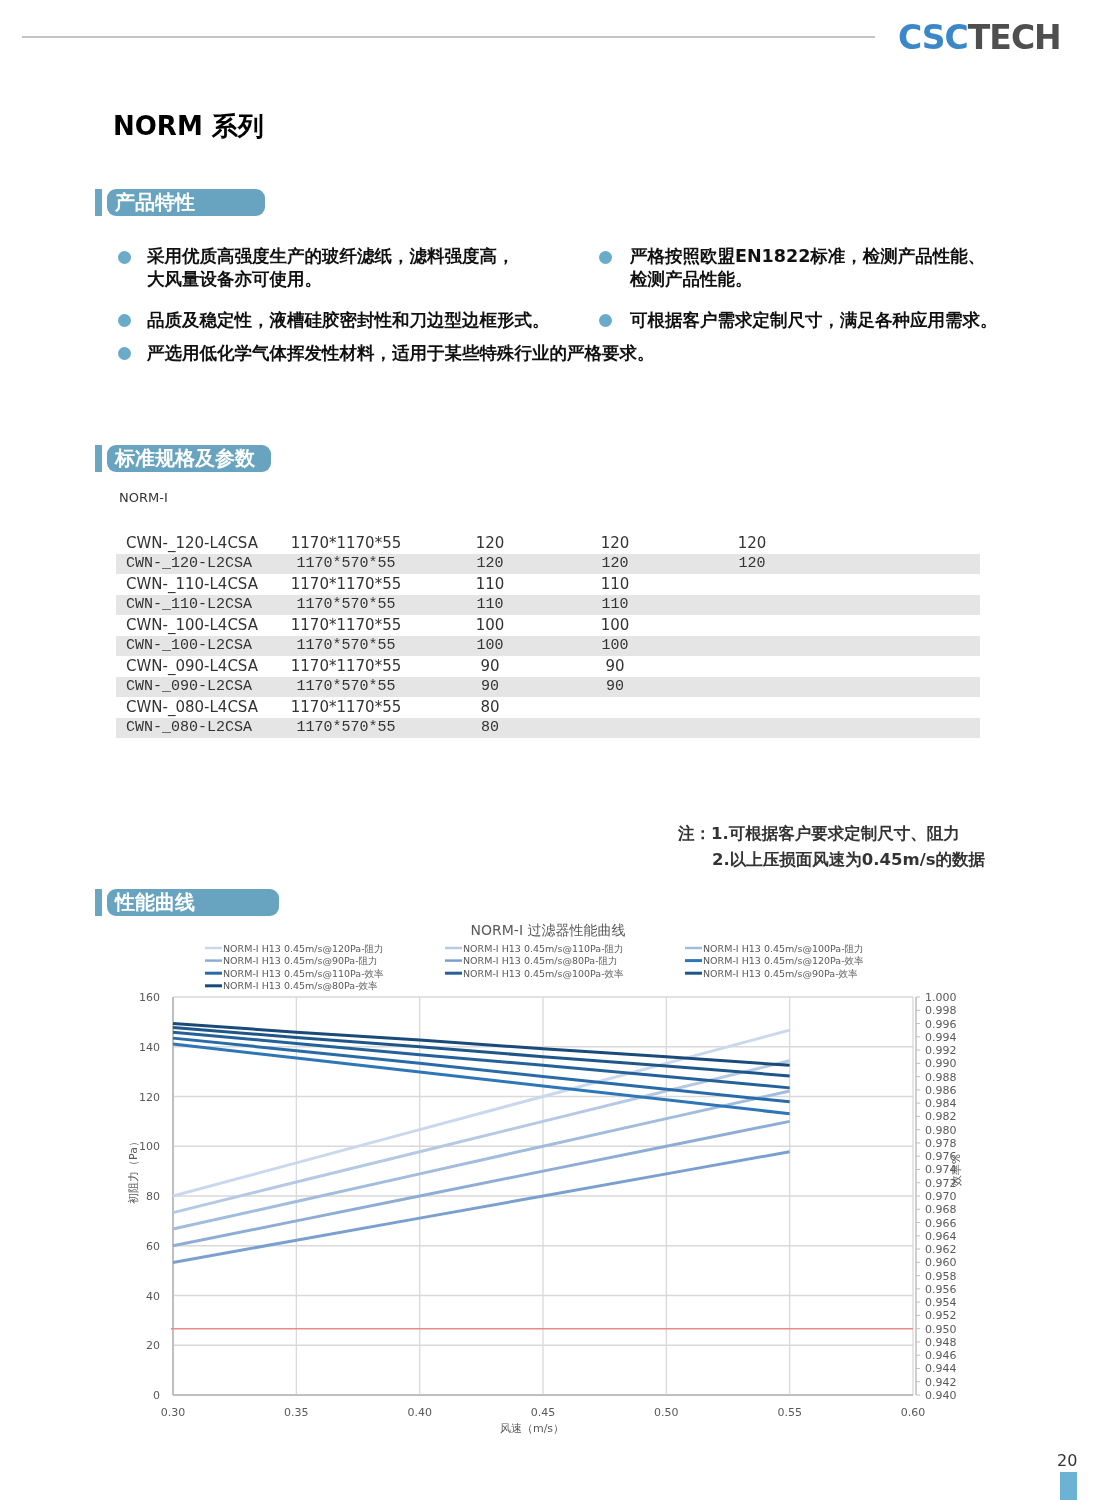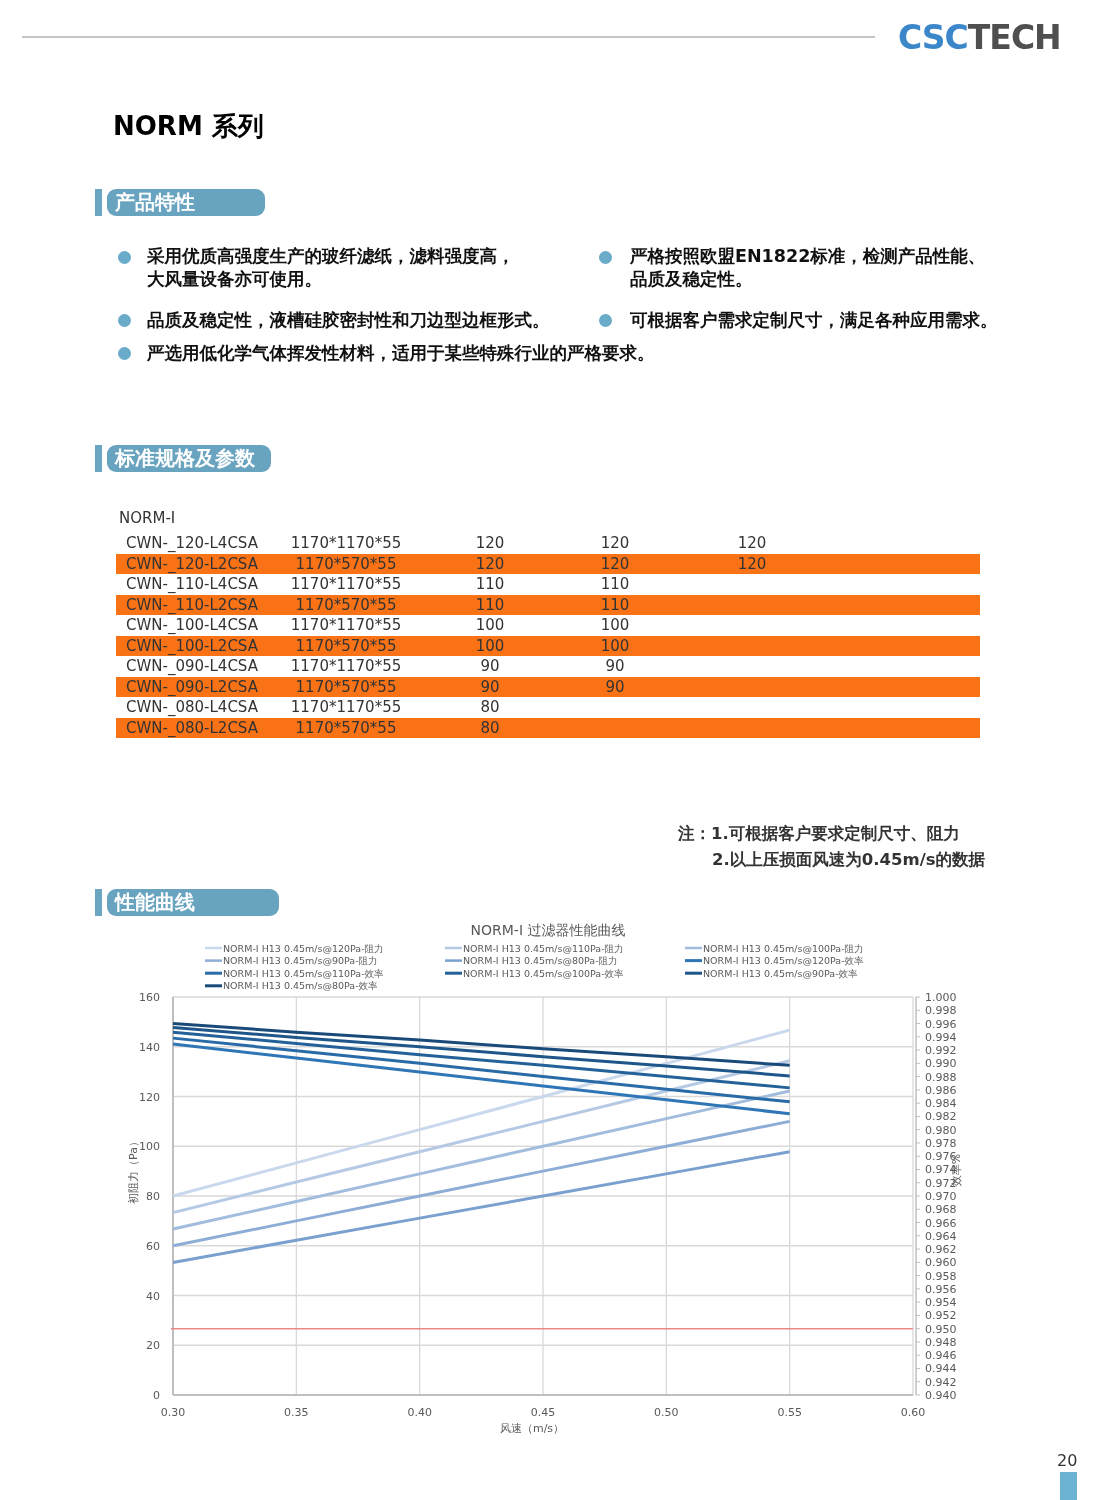--- a/index.html
+++ b/index.html
@@ -11,29 +11,29 @@
             font-size: 33px; letter-spacing: -1px; line-height: 40px; white-space: nowrap; }
     .logo .csc { color: #3b87c9; }
     .logo .tech { color: #4f4f4f; }
     .page-title { left: 113px; top: 108px; font-size: 26px; font-weight: bold; color: #000000;
                   line-height: 36px; white-space: nowrap; }
     .sec-bar { width: 7px; height: 27px; background: #6aa6c2; }
     .sec-head { height: 27px; background: #68a3bf; color: #fff; font-weight: bold; font-size: 20px;
                 line-height: 27px; padding-left: 8px; box-sizing: border-box; white-space: nowrap; border-radius: 9px; }
     .bullet-dot { width: 13px; height: 13px; border-radius: 50%; background: #6aabc9; }
     .bullet-text { font-size: 17.5px; font-weight: bold; color: #111; line-height: 22px; white-space: nowrap; text-align: center; }
-    .table-caption { left: 119px; top: 508px; font-size: 15px; color: #333; line-height: 20px; }
+    .table-caption { left: 119px; top: 488px; font-size: 13px; color: #333; line-height: 20px; }
     .tbl { left: 116px; top: 533px; width: 864px; }
     .tbl-head { position: relative; height: 43px; background: #d9d9d9; }
     .tbl-head span { position: absolute; white-space: nowrap; }
     .th-main { font-weight: bold; font-size: 16px; color: #222; top: 12px; transform: translateX(-50%); }
     .th-group { font-weight: bold; font-size: 16px; color: #222; top: 2px; transform: translateX(-50%); }
     .th-sub { font-size: 15px; color: #333; top: 23px; transform: translateX(-50%); }
     .tbl-row { position: relative; height: 20.5px; font-size: 15px; color: #333; line-height: 20.5px; }
-    .tbl-row.alt { background: #f97316; }
+    .tbl-row.alt { background: #e5e5e5; font-family: Liberation Mono, monospace; }
     .tbl-row span { position: absolute; white-space: nowrap; }
     .c-model { left: 10px; }
     .c-size { left: 230px; transform: translateX(-50%); }
     .c-h13 { left: 374px; transform: translateX(-50%); }
     .c-h14 { left: 499px; transform: translateX(-50%); }
     .c-u15 { left: 636px; transform: translateX(-50%); }
     .c-u16 { left: 788px; transform: translateX(-50%); }
     .note { font-size: 16.5px; font-weight: bold; color: #333; white-space: nowrap; line-height: 22px; }
     .chart-svg { left: 0; top: 915px; }
     .page-num { left: 1057px; top: 1451px; font-size: 16px; color: #333; }
@@ -52,21 +52,21 @@
 <div class="abs sec-head" style="left:107px; top:189px; width:158px;">产品特性</div>
 
 <div class="abs" style="left:118px; top:251px;">
   <div class="abs bullet-dot" style="left:0; top:0;"></div>
   <div class="abs bullet-text" style="left:29px; top:-6px;">采用优质高强度生产的玻纤滤纸，滤料强度高，</div>
   <div class="abs bullet-text" style="left:29px; top:17px;">大风量设备亦可使用。</div>
 </div>
 <div class="abs" style="left:599px; top:251px;">
   <div class="abs bullet-dot" style="left:0; top:0;"></div>
   <div class="abs bullet-text" style="left:31px; top:-6px;">严格按照欧盟EN1822标准，检测产品性能、</div>
-  <div class="abs bullet-text" style="left:31px; top:17px;">品质及稳定性。</div>
+  <div class="abs bullet-text" style="left:31px; top:17px;">检测产品性能。</div>
 </div>
 <div class="abs" style="left:118px; top:314px;">
   <div class="abs bullet-dot" style="left:0; top:0;"></div>
   <div class="abs bullet-text" style="left:29px; top:-5px;">品质及稳定性，液槽硅胶密封性和刀边型边框形式。</div>
 </div>
 <div class="abs" style="left:599px; top:314px;">
   <div class="abs bullet-dot" style="left:0; top:0;"></div>
   <div class="abs bullet-text" style="left:31px; top:-5px;">可根据客户需求定制尺寸，满足各种应用需求。</div>
 </div>
 <div class="abs" style="left:118px; top:347px;">

